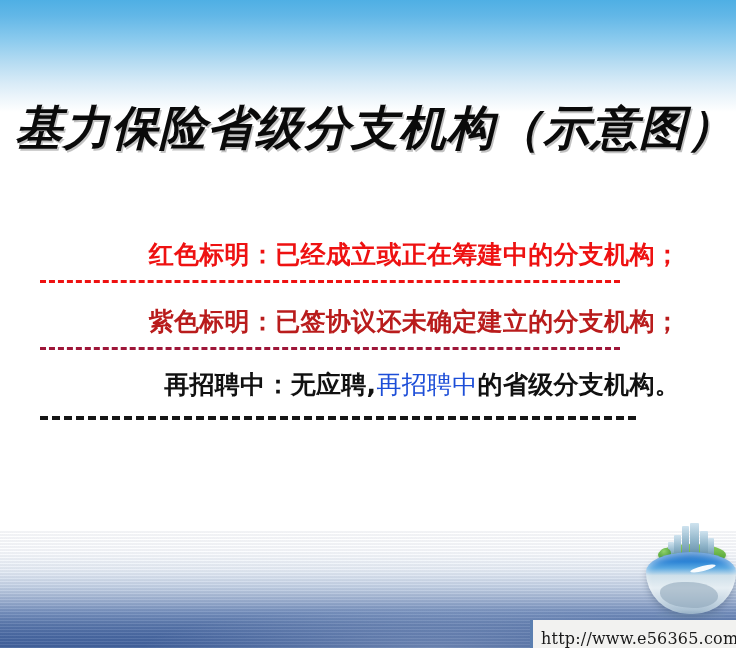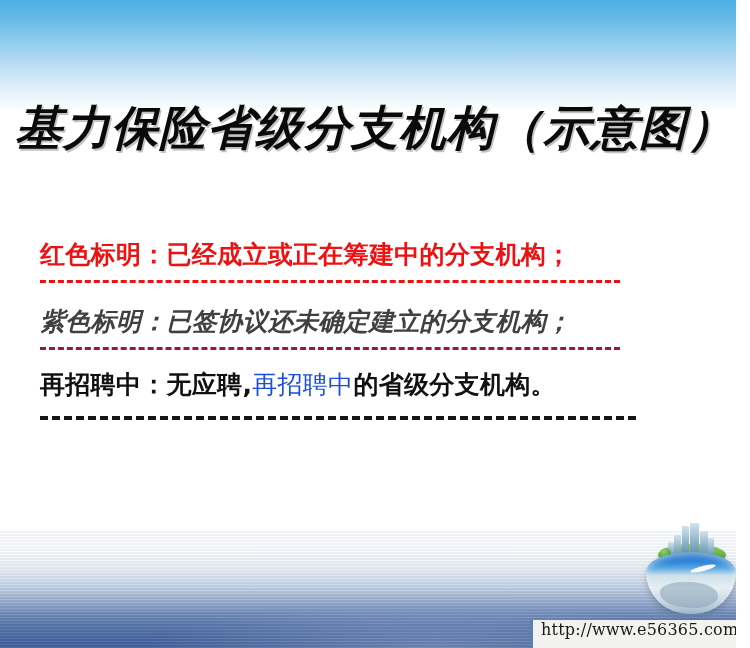--- a/index.html
+++ b/index.html
@@ -76,21 +76,21 @@
     text-shadow: 1.5px 1.5px 0 rgba(120,120,120,0.45);
   }
 
   
   .legend {
     position: absolute;
     left: 40px;
     top: 234px;
     width: 640px;
   }
-  .legend-row { position: relative; }
+  .legend-row { position: relative; text-align: right; }
 
   .legend-text {
     font-family: "DejaVu Sans", "Liberation Sans", sans-serif;
     font-size: 25px;
     font-weight: bold;
     line-height: 42px;
     white-space: nowrap;
     letter-spacing: 0.3px;
   }
   .legend-text .thin { font-weight: normal; color: #1d4ed8; }
@@ -108,21 +108,21 @@
     width: 580px;
     border-top: 3px dashed #9e1638;
   }
   .rule.black {
     width: 596px;
     border-top: 4px dashed #151515;
     margin-top: 10px;
   }
 
   .r-red    { color: #ee1111; }
-  .r-purple { color: #404040; font-style: italic; }
+  .r-purple { color: #b91c1c; }
   .r-black  { color: #111111; }
 
   .row-gap-a { height: 18px; }
   .row-gap-b { height: 14px; }
 
   
   .logo {
     position: absolute;
     left: 638px;
     top: 522px;
@@ -195,21 +195,21 @@
   
   .url-box {
     position: absolute;
     left: 530px;
     top: 620px;
     width: 220px;
     height: 28px;
     background: #f2f2f0;
     border-left: 3px solid #5b7fb0;
     display: flex;
-    align-items: flex-start;
+    align-items: flex-end;
     padding-left: 8px;
     box-sizing: border-box;
   }
   .url-box .url {
     font-family: "DejaVu Serif", "Liberation Serif", serif;
     font-size: 16px;
     color: #1a1a1a;
     letter-spacing: 0.2px;
     white-space: nowrap;
   }

